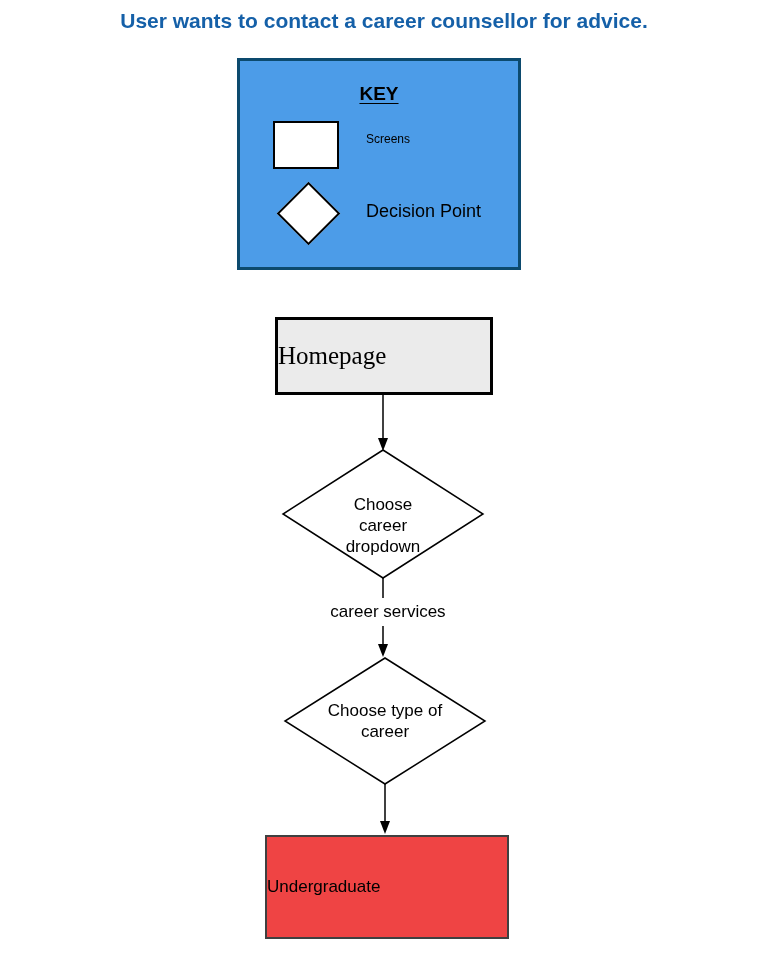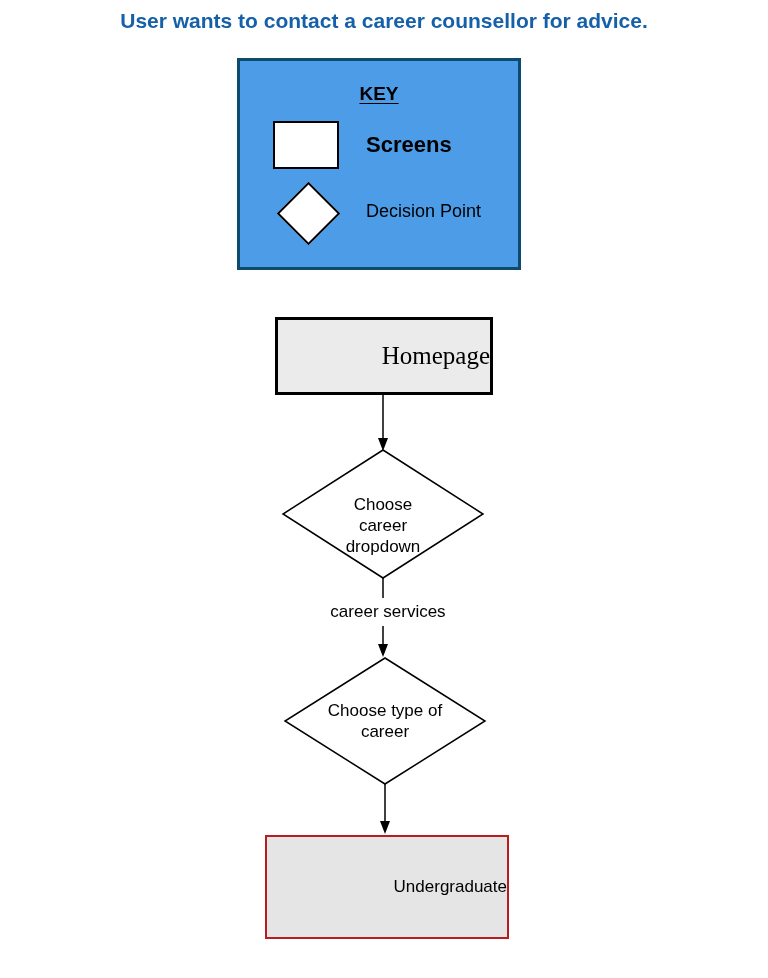--- a/index.html
+++ b/index.html
@@ -12,32 +12,32 @@
          font-size:21px;font-weight:bold;color:var(--title-blue,#1560a8);}
 
   
   #key-box{left:237px;top:58px;width:278px;height:206px;
            background:var(--key-bg,#4c9ce8);border:3px solid #0c4a6e;}
   #key-heading{left:0;top:22px;width:100%;text-align:center;
                font-size:19px;font-weight:bold;text-decoration:underline;
                text-underline-offset:3px;}
   #screens-swatch{left:33px;top:60px;width:62px;height:44px;
                   background:#fff;border:2px solid #000;}
-  #screens-label{left:126px;top:71px;font-size:22px;font-weight:bold;}
+  #screens-label{left:126px;top:71px;font-size:12px;}
   #decision-swatch{left:46px;top:130px;width:41px;height:41px;
                    background:#fff;border:2px solid #000;transform:rotate(45deg);}
   #decision-label{left:126px;top:140px;font-size:18px;text-align:right;}
 
   
-  .screen{display:flex;align-items:center;justify-content:flex-end;text-align:center;}
+  .screen{display:flex;align-items:center;justify-content:flex-start;text-align:center;}
   #homepage-box{left:275px;top:317px;width:212px;height:72px;
                 background:var(--screen-fill,#ebebeb);border:3px solid #000;
                 font-family:"Liberation Serif",serif;font-size:25px;}
   #undergrad-box{left:265px;top:835px;width:240px;height:100px;
-                 background:#e5e5e5;border:2px solid #b91c1c;font-size:17px;}
+                 background:#ef4444;border:2px solid #404040;font-size:17px;}
 
   
   #flow-svg{left:0;top:0;width:768px;height:978px;pointer-events:none;}
 
   
   .node-label{text-align:center;font-size:17px;line-height:21px;}
   #decision1-label{left:328px;top:482px;width:110px;margin-top:12px;}
   #decision2-label{left:325px;top:700px;width:120px;}
   #edge-label{left:4px;top:602px;width:768px;text-align:center;font-size:17px;}
 </style>

